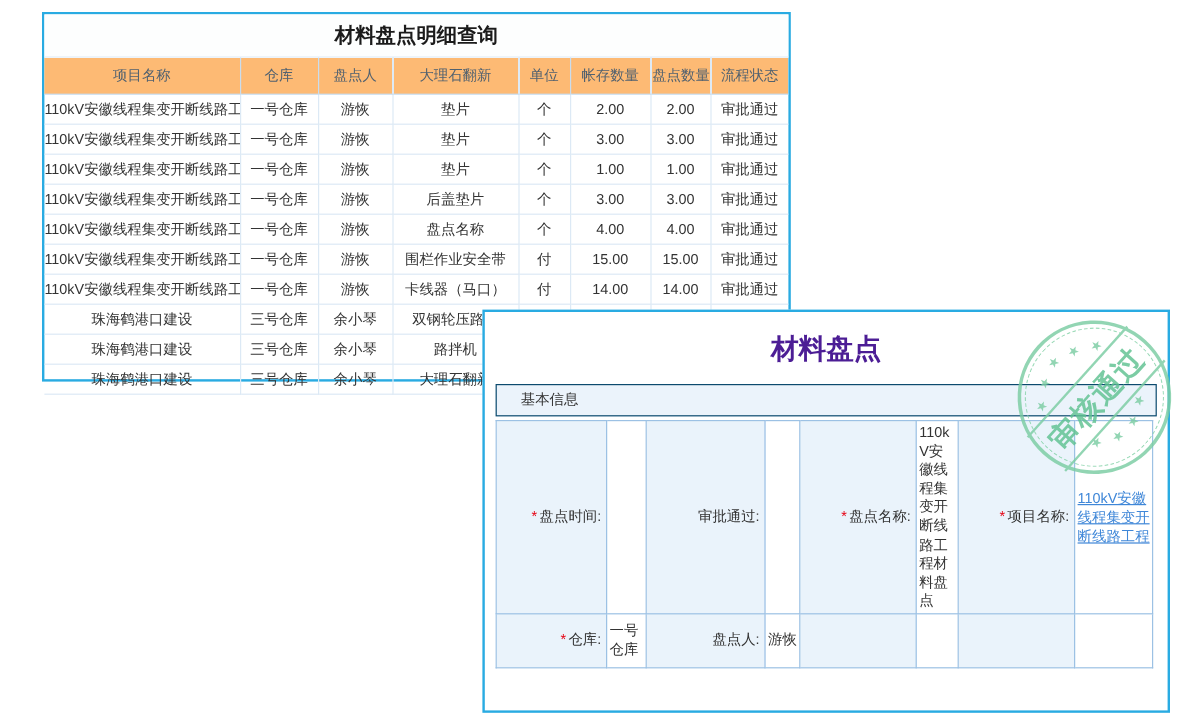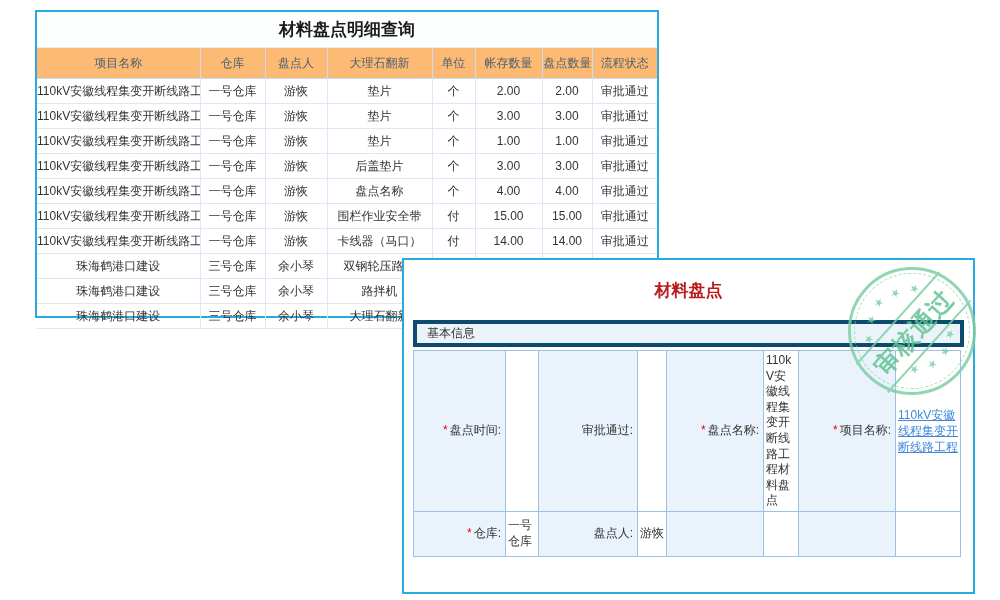--- a/index.html
+++ b/index.html
@@ -35,25 +35,25 @@
   td.c-num{text-align:right;padding-right:10px;margin-top:48px;}
   td.c-status{color:#21A12C;}
 
   
   .detail-panel{
     position:absolute;left:402px;top:258px;width:573px;height:336px;
     border:2px solid #29ABE2;background:#fff;box-sizing:border-box;z-index:10;
   }
   .detail-title{
     height:60px;display:flex;align-items:center;justify-content:center;
-    font-size:17px;font-weight:bold;color:#b91c1c;
+    font-size:23px;font-weight:bold;color:#4c1d95;
   }
   .info-bar{
-    height:27px;margin:0 9px;background:#EBF3FB;border:4px solid #0c4a6e;
-    font-size:12px;color:#333;display:flex;align-items:center;padding-left:10px;
+    height:27px;margin:0 9px;background:#EBF3FB;border:1px solid #0c4a6e;
+    font-size:12px;color:#333;display:flex;align-items:center;padding-left:20px;
     box-sizing:border-box;
   }
   table.detail{
     margin:3px 9px 0;border-collapse:collapse;table-layout:fixed;width:547px;
     font-size:12px;
   }
   table.detail td{
     border:1px solid #9CC1E4;vertical-align:middle;color:#333;
     box-sizing:border-box;padding:2px;text-align:left;
   }

